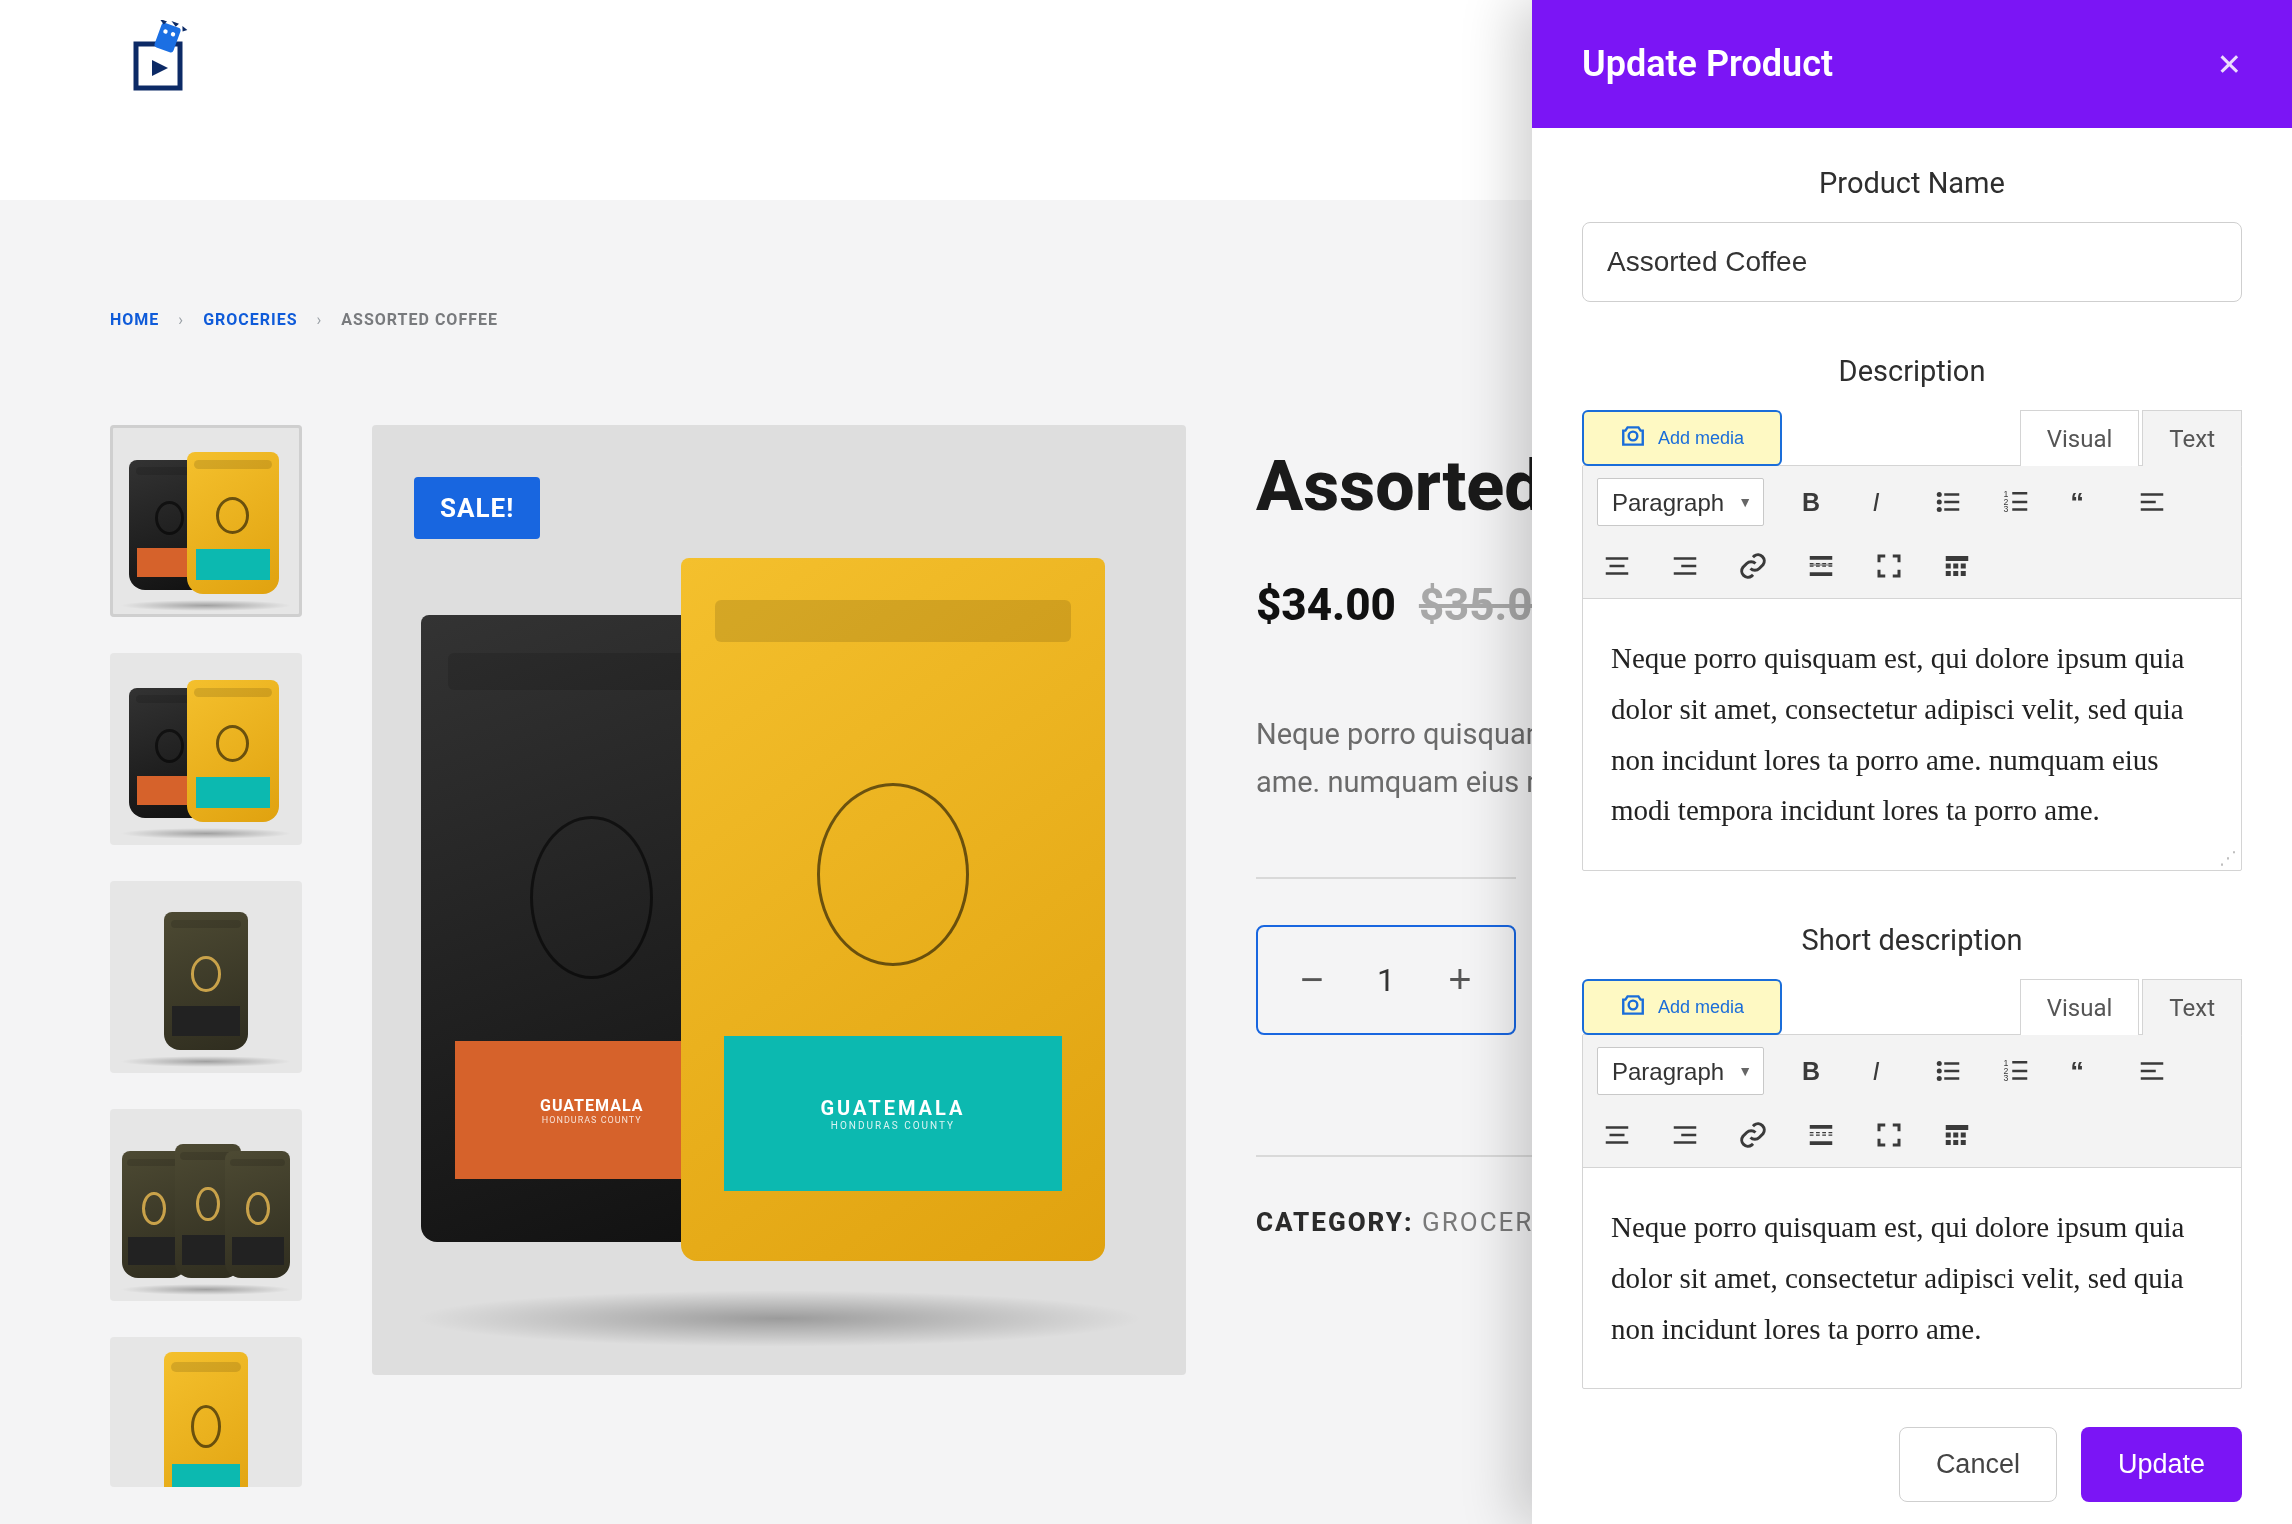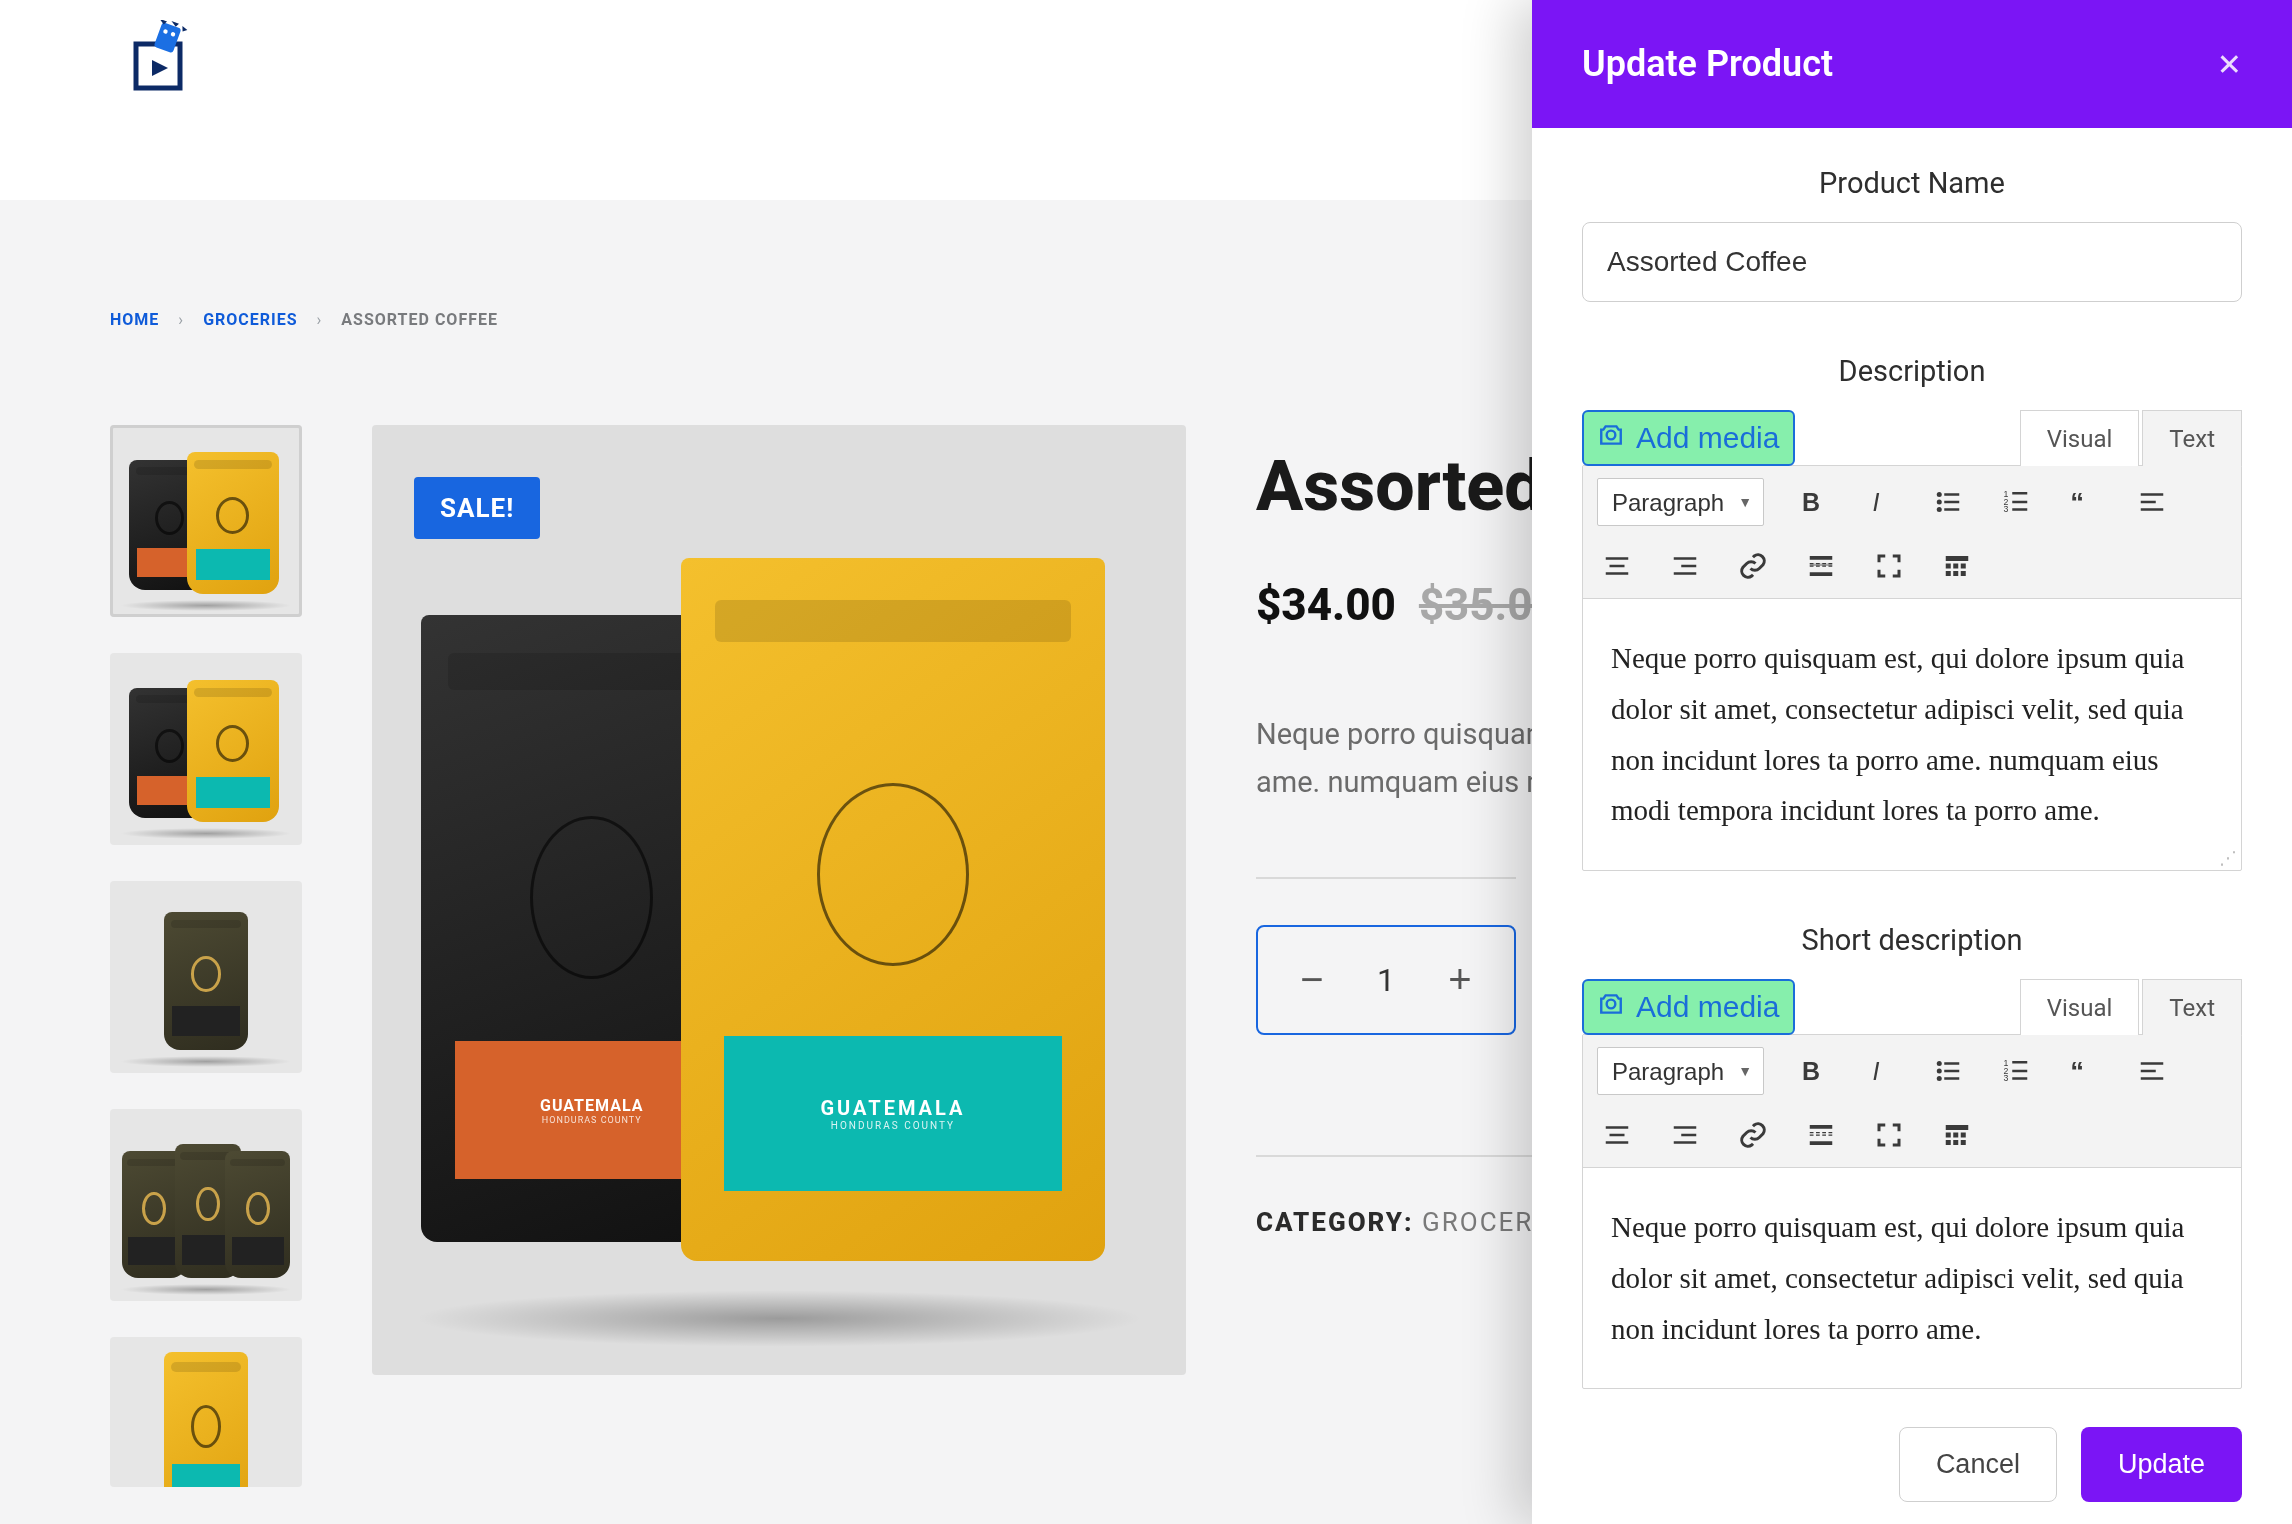--- a/index.html
+++ b/index.html
@@ -54,21 +54,21 @@
 .panel { position: absolute; top: 0; right: 0; width: 760px; height: 100%; background: #fff; box-shadow: -18px 0 50px rgba(0,0,0,0.18); display: flex; flex-direction: column; }
 .panel-header { background: #7b15f5; color: #fff; height: 128px; display: flex; align-items: center; justify-content: space-between; padding: 0 50px; }
 .panel-header h2 { font-size: 36px; font-weight: 600; }
 .panel-close { color: #fff; font-size: 30px; background: none; border: none; cursor: pointer; opacity: 0.85; }
 .panel-body { flex: 1; overflow: auto; padding: 32px 50px 10px 50px; }
 .field-label { font-size: 29px; color: #2e2e2e; margin-bottom: 22px; margin-top: 6px; text-align: center; }
 .text-input { width: 100%; height: 80px; border: 1px solid #cfcfcf; border-radius: 8px; padding: 0 24px; font-size: 28px; color: #333; }
 .section-gap { height: 46px; }
 
 .editor-toolbar-row1 { display: flex; align-items: center; justify-content: space-between; }
-.add-media-btn { border: 2px solid #1a6dd9; color: #1a6dd9; background: #86efac; border-radius: 6px; height: 56px; padding: 0 14px; display: inline-flex; align-items: center; gap: 12px; font-size: 30px; font-weight: 500; cursor: pointer; }
+.add-media-btn { border: 2px solid #1a6dd9; color: #1a6dd9; background: #fef9c3; border-radius: 6px; height: 56px; padding: 0 36px; display: inline-flex; align-items: center; gap: 12px; font-size: 18px; font-weight: 500; cursor: pointer; }
 .add-media-btn svg { width: 26px; height: 26px; }
 .ed-tabs { display: flex; }
 .ed-tab { border: 1px solid #d4d4d4; border-bottom: none; background: #f3f3f3; color: #555; font-size: 24px; height: 56px; padding: 0 26px; display: flex; align-items: center; cursor: pointer; }
 .ed-tab.active { background: #fff; }
 .ed-tab + .ed-tab { margin-left: 3px; }
 
 .editor-frame { border: 1px solid #d4d4d4; border-radius: 2px; margin-top: -1px; }
 .editor-ribbon { background: #f3f3f3; border-bottom: 1px solid #d4d4d4; padding: 12px 14px; display: flex; flex-wrap: wrap; gap: 20px 28px; align-items: center; }
 .para-select { height: 48px; border: 1px solid #c8c8c8; background: #fff; font-size: 24px; padding: 0 38px 0 14px; color: #333; appearance: none; position: relative; border-radius: 2px; }
 .para-select-wrap { position: relative; display: inline-block; }

